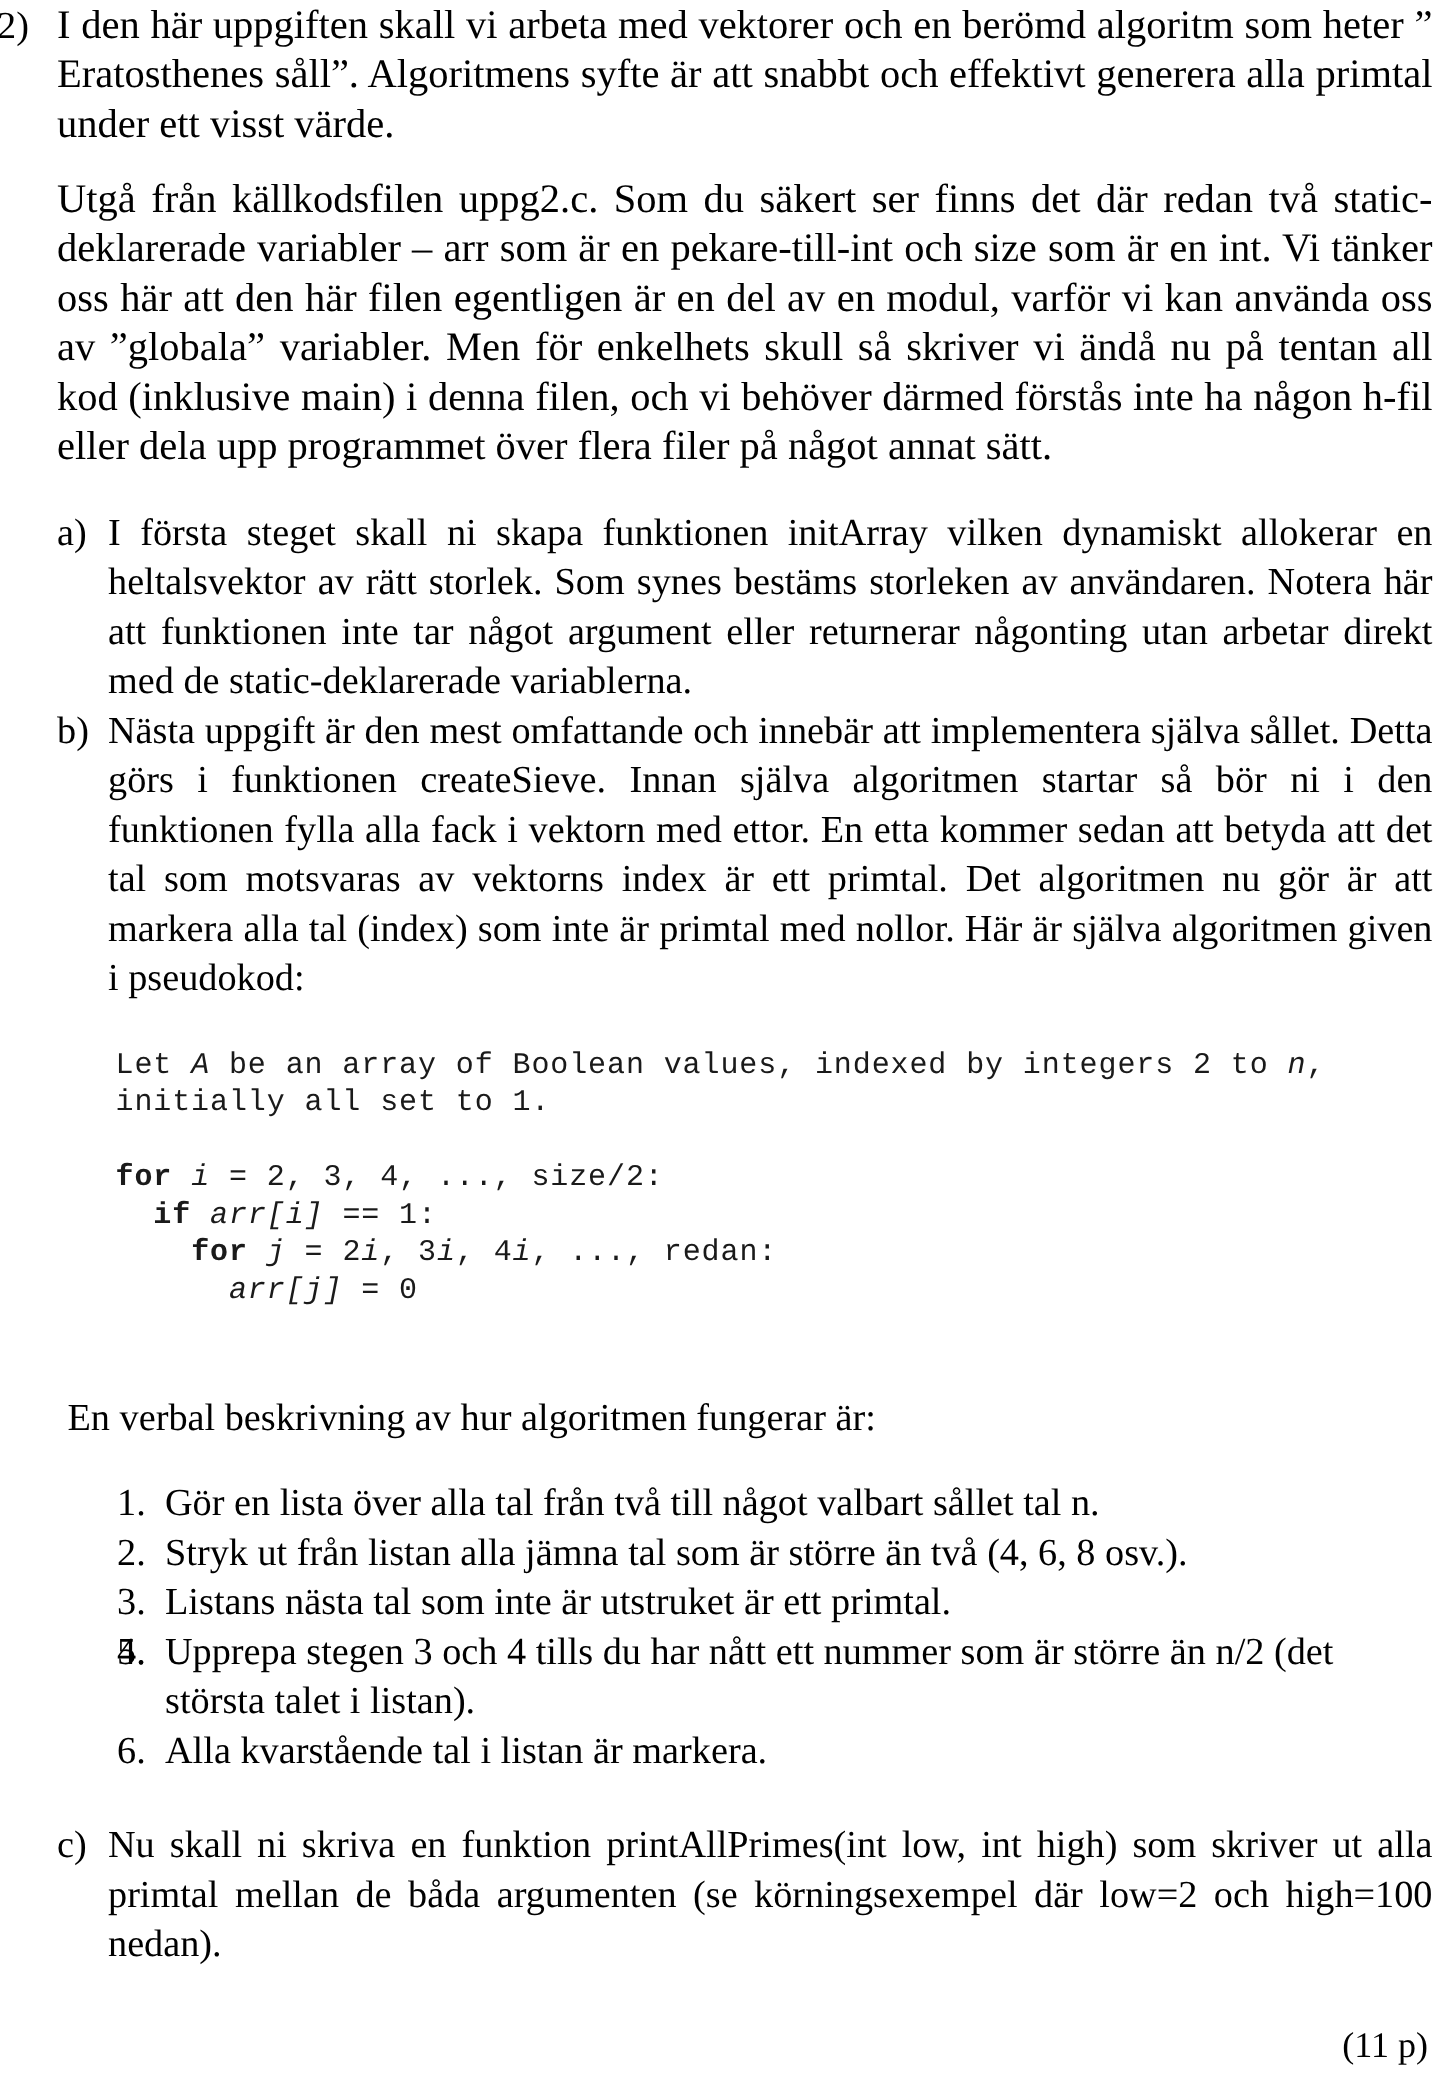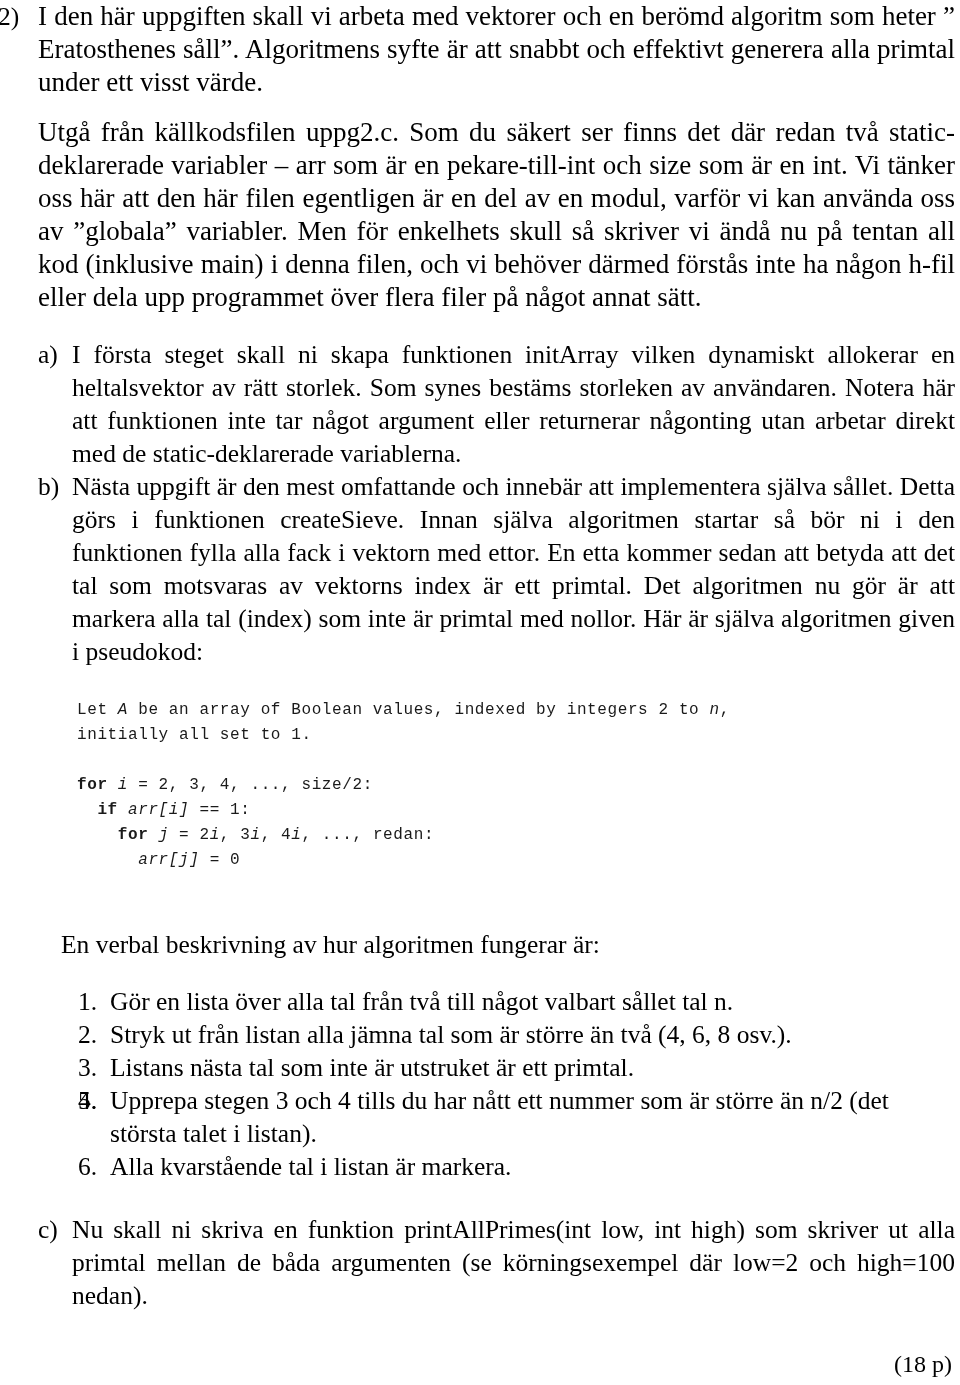--- a/index.html
+++ b/index.html
@@ -67,37 +67,37 @@
     left: 38px;
     top: 0;
     font-size: 25.5px;
     line-height: 33px;
     text-align: left;
   }
 
   
   .pseudocode {
     font-family: "Liberation Mono", "DejaVu Sans Mono", monospace;
-    font-size: 16px;
+    font-size: 20px;
     line-height: 25px;
     margin: 0;
     padding-left: 77px;
     white-space: pre;
     color: #1a1a1a;
     letter-spacing: 0.6px;
   }
   .pseudocode .kw { font-weight: bold; }
   .pseudocode .var { font-style: italic; }
   .pc-blank { height: 25px; }
 
   
   .verbal-intro {
     font-size: 25.5px;
     line-height: 33px;
-    padding-left: 61px;
+    padding-left: 45px;
     margin: 0;
   }
   .num-list {
     margin: 0;
     padding: 0;
     list-style: none;
   }
   .num-item {
     position: relative;
     padding-left: 110px;
@@ -200,15 +200,15 @@
   <div class="spacer-lg"></div>
 
   <ul class="abc-list">
     <li class="abc-item">
       <span class="abc-marker">c)</span>
       <span>Nu skall ni skriva en funktion printAllPrimes(int low, int high) som skriver ut alla primtal mellan de båda argumenten (se körningsexempel där low=2 och high=100 nedan).</span>
     </li>
 
   </ul>
 
-  <div class="points">(18 p)</div>
+  <div class="points">(11 p)</div>
 
 </div>
 
 </body></html>

